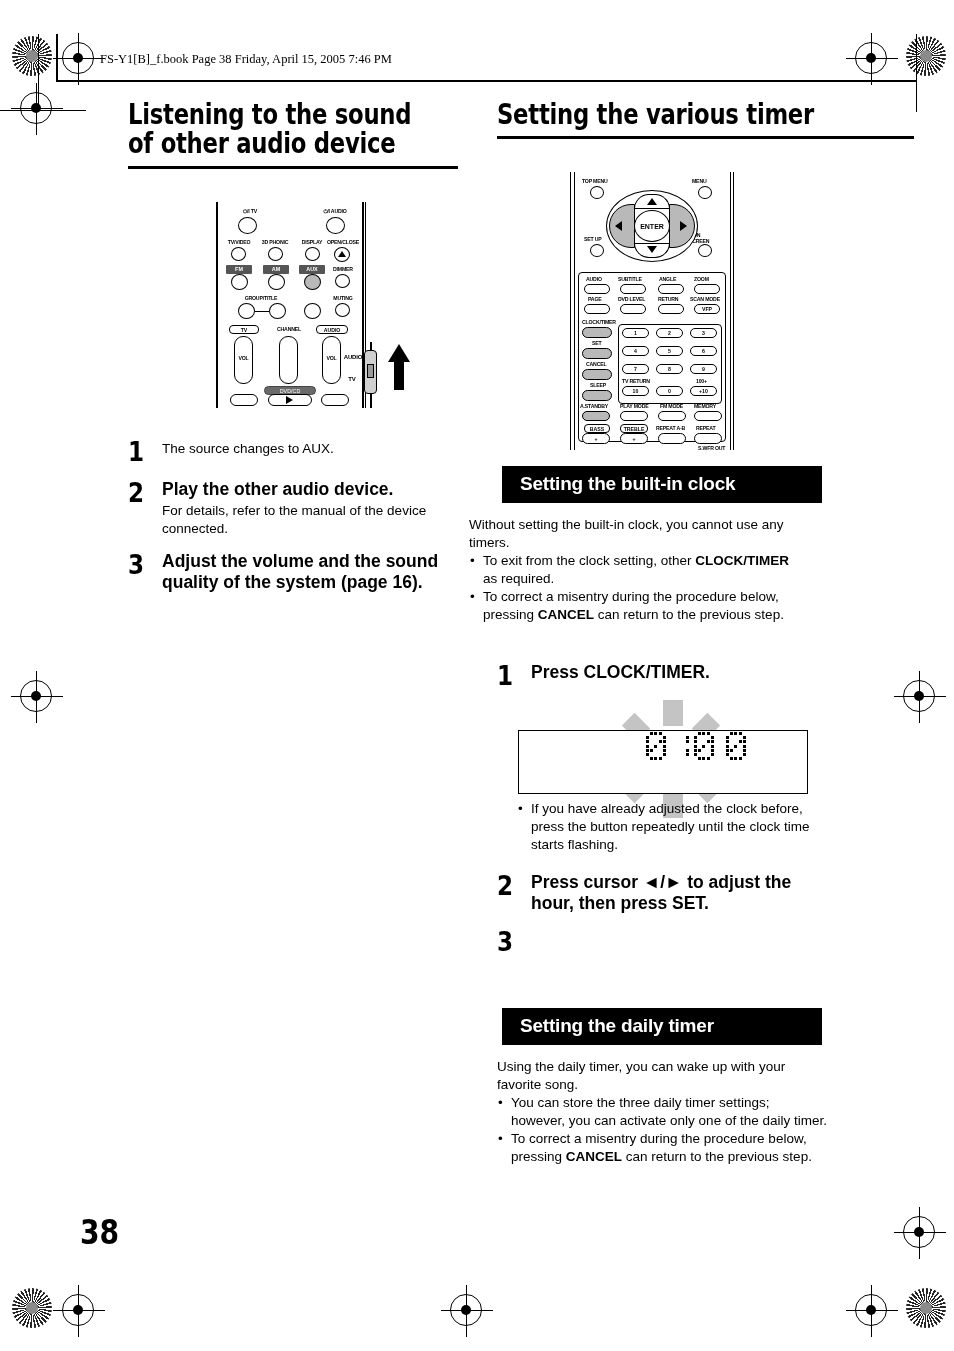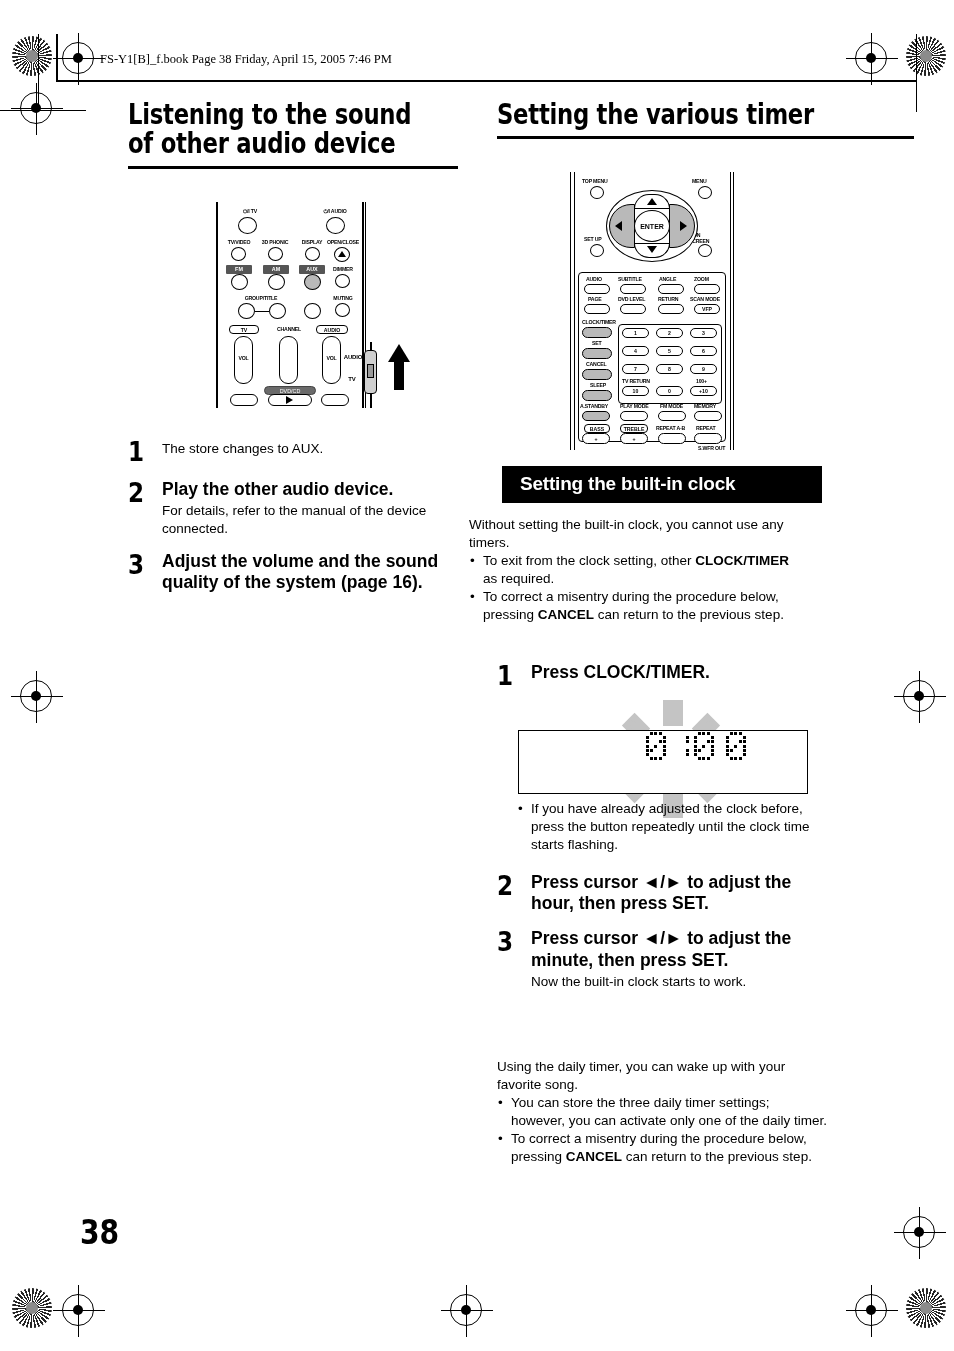--- a/index.html
+++ b/index.html
@@ -260,21 +260,21 @@
     <div class="lbl" style="left:126px;top:174px;width:20px;font-size:6px;">TV</div>
     <div class="arrowUp" style="left:172px;top:142px;border-left:11px solid transparent;border-right:11px solid transparent;border-bottom:18px solid #000;"></div>
     <div class="cmark" style="left:178px;top:158px;width:10px;height:30px;"></div>
   </div>
 
   <div style="position:absolute;left:128px;top:424px;width:330px;">
 
     <div class="step">
       <div class="num">1</div>
       <div class="txt">
-        <p class="sub">The store changes to AUX.</p>
+        <p class="sub">The source changes to AUX.</p>
       </div>
     </div>
 
     <div class="step">
       <div class="num">2</div>
       <div class="txt">
         <p class="title">Play the other audio device.</p>
         <p class="sub">For details, refer to the manual of the device connected.</p>
       </div>
     </div>
@@ -489,27 +489,26 @@
 
   <div style="position:absolute;left:497px;top:858px;width:330px;">
     <div class="step">
       <div class="num">2</div>
       <div class="txt">
           <p class="title">Press cursor ◄/► to adjust the hour, then press SET.</p>
         </div>
     </div>
     <div class="step">
       <div class="num">3</div>
-      <div class="txt">
-        <p class="title">Press cursor ◄/► to adjust the minute, then press SET.</p>
-        <p class="sub">Now the built-in clock starts to work.</p>
-      </div>
-    </div>
-  </div>
-
+    </div>
+  </div>
+
+  <div style="position:absolute;left:502px;top:1008px;width:320px;">
+    <div class="barhead">Setting the daily timer</div>
+  </div>
 
   <div style="position:absolute;left:497px;top:1058px;width:330px;">
     <p class="body">Using the daily timer, you can wake up with your favorite song.</p>
     <ul class="bul">
       <li><span>You can store the three daily timer settings; however, you can activate only one of the daily timer.</span><b></b><span></span></li>
       <li><span>To correct a misentry during the procedure below, pressing </span><b>CANCEL</b><span> can return to the previous step.</span></li>
     </ul>
   </div>
 
   <div class="pagenum">38</div>

